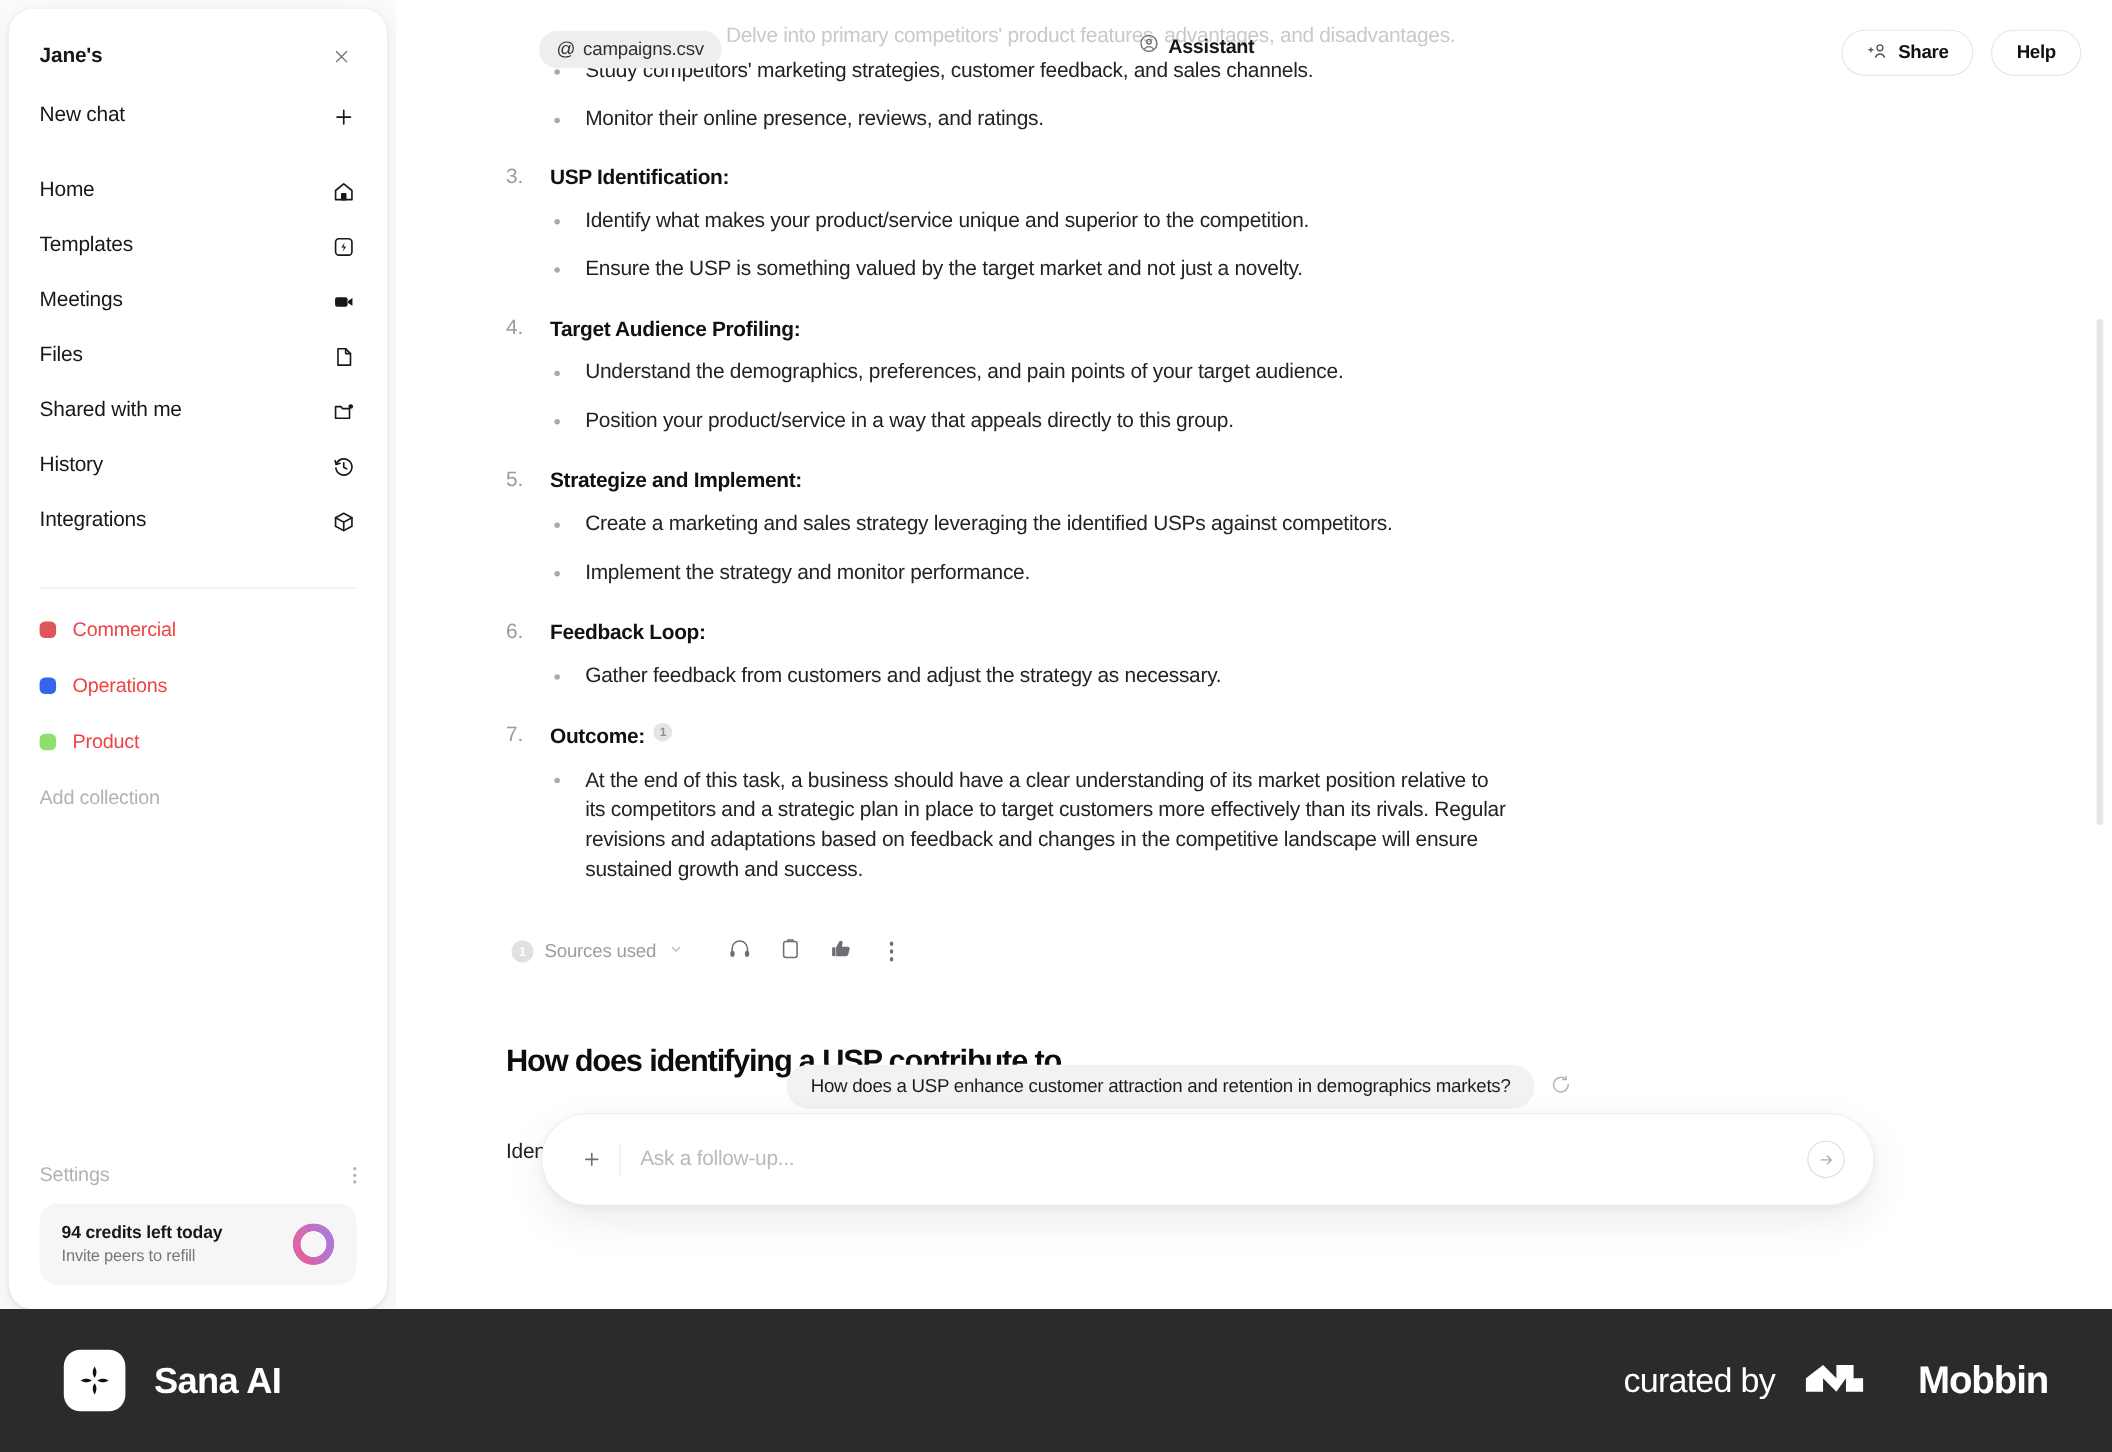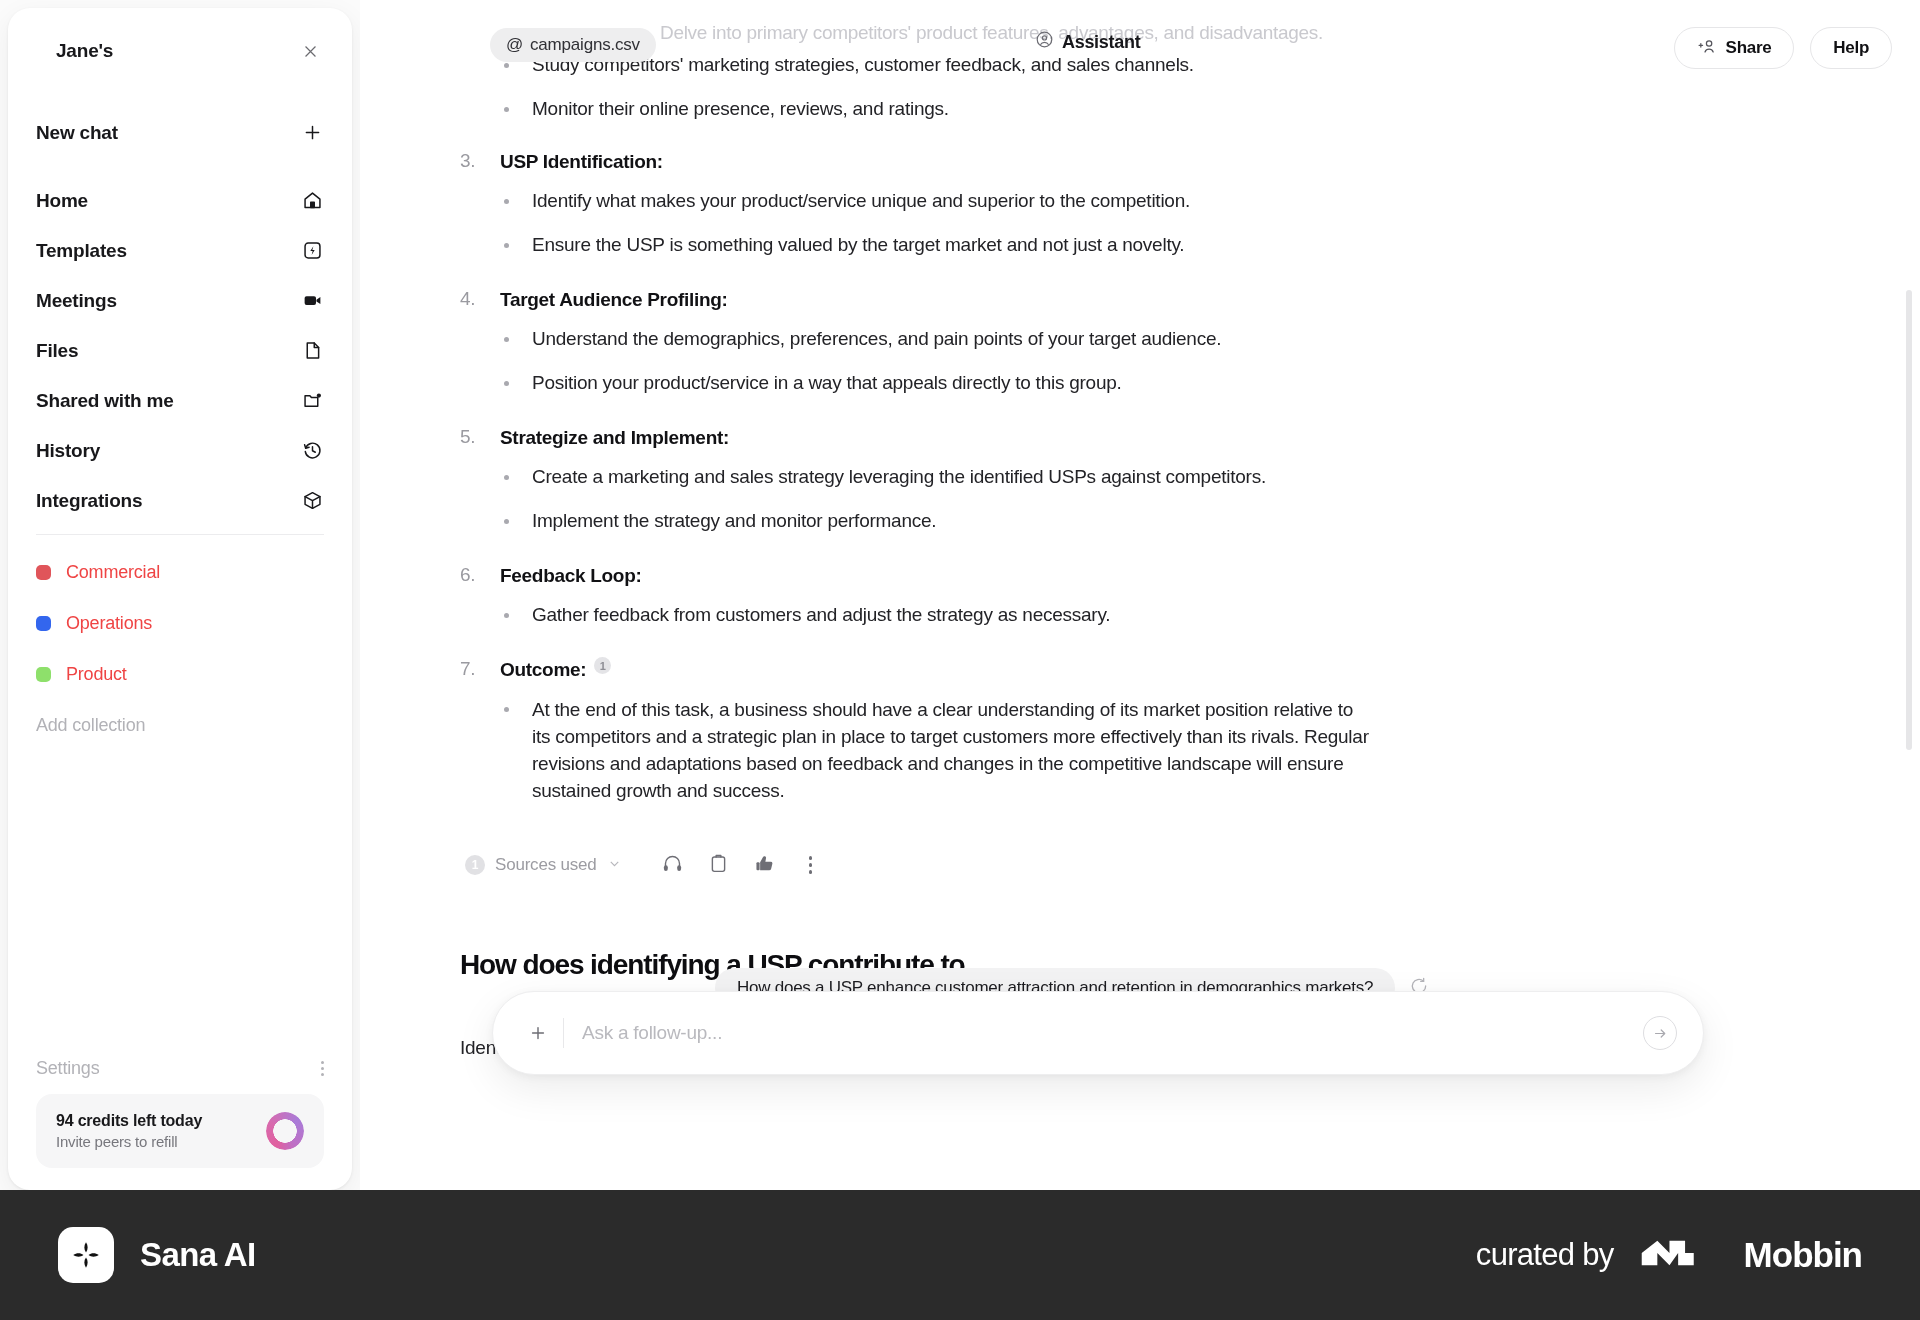--- a/index.html
+++ b/index.html
@@ -18,27 +18,27 @@
     background: #ffffff;
     border-radius: 22px;
     box-shadow: 0 1px 3px rgba(0,0,0,.07), 0 8px 28px rgba(0,0,0,.06);
     padding: 0 28px;
     display: flex; flex-direction: column;
   }
   .sb-head {
     height: 72px; display: flex; align-items: center; justify-content: space-between;
     padding-top: 14px;
   }
-  .sb-title { font-size: 19px; font-weight: 700; color: #18181b; letter-spacing: -.2px; margin-left: 20px; }
+  .sb-title { font-size: 19px; font-weight: 700; color: #18181b; letter-spacing: -.2px; }
   .sb-close { width: 28px; height: 28px; display: flex; align-items: center; justify-content: center; cursor: pointer; }
   .sb-close svg { width: 17px; height: 17px; stroke: #6b6b70; stroke-width: 1.7; fill: none; }
 
   .sb-row {
-    height: 50px; display: flex; align-items: flex-end; justify-content: space-between;
-    cursor: pointer; border-radius: 10px; font-weight: bold;
+    height: 50px; display: flex; align-items: flex-start; justify-content: space-between;
+    cursor: pointer; border-radius: 10px;
   }
   .sb-row .lbl { font-size: 19px; color: #18181b; letter-spacing: -.2px; }
   .sb-row .ico { width: 24px; height: 24px; display: flex; align-items: center; justify-content: center; }
   .sb-row .ico svg { width: 21px; height: 21px; fill: none; stroke: #18181b; stroke-width: 1.7; stroke-linecap: round; stroke-linejoin: round; }
   .sb-newchat { margin-top: 14px; margin-bottom: 18px; }
 
   .sb-divider { height: 1px; background: #ececee; margin: 22px 0 12px 0; }
 
   .sb-coll { height: 51px; display: flex; align-items: center; gap: 15px; cursor: pointer; }
   .sb-dot { width: 15px; height: 15px; border-radius: 5px; flex: 0 0 auto; }
@@ -143,21 +143,21 @@
   
   .suggest-wrap { position: absolute; left: 715px; top: 968px; display: flex; align-items: center; gap: 14px; z-index: 8; }
   .suggest-pill {
     background: #f2f2f3; border-radius: 20px; height: 40px; padding: 0 22px;
     display: flex; align-items: center; font-size: 17px; color: #1c1c20; letter-spacing: -.25px; cursor: pointer;
   }
   .suggest-refresh svg { width: 20px; height: 20px; stroke: #b4b4b9; stroke-width: 1.6; fill: none; stroke-linecap: round; }
 
   
   .composer {
-    position: absolute; left: 492px; top: 991px; width: 1212px; height: 84px;
+    position: absolute; left: 492px; top: 1012px; width: 1212px; height: 84px;
     background: #ffffff; border: 1px solid #eeeeef; border-radius: 42px;
     box-shadow: 0 2px 8px rgba(0,0,0,.05), 0 14px 40px rgba(0,0,0,.08);
     display: flex; align-items: center; padding: 0 26px; z-index: 9;
   }
   .comp-plus { width: 38px; height: 38px; display: flex; align-items: center; justify-content: center; cursor: pointer; }
   .comp-plus svg { width: 20px; height: 20px; stroke: #6c6c73; stroke-width: 1.7; stroke-linecap: round; fill: none; }
   .comp-div { width: 1px; height: 30px; background: #e8e8ea; margin: 0 18px 0 6px; }
   .comp-input { flex: 1 1 auto; border: none; outline: none; font-size: 19px; color: #17171b; font-family: "Liberation Sans", sans-serif; letter-spacing: -.25px; background: transparent; }
   .comp-input::placeholder { color: #b9b9be; }
   .comp-send {

